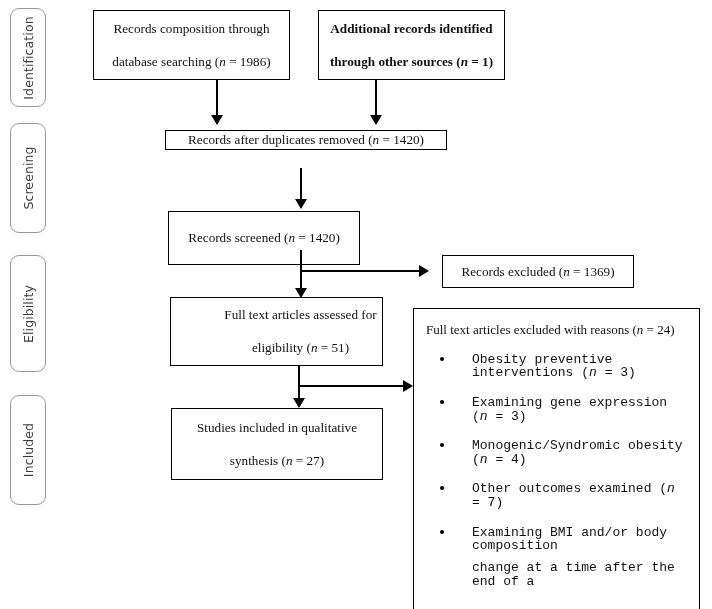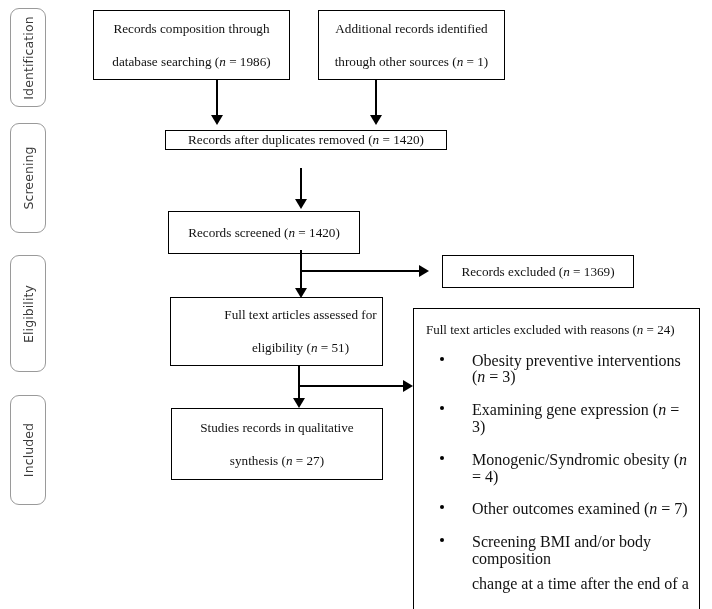--- a/index.html
+++ b/index.html
@@ -34,22 +34,22 @@
   .box.two .ln+.ln{margin-top:19px;}
 
   
   .box.reasons{
     align-items:flex-start;justify-content:flex-start;
     padding:14px 10px 10px 12px;text-align:left;
   }
   .reasons .head{font-size:13px;white-space:nowrap;margin-bottom:16px;}
   .reasons ul{list-style:none;margin:0;padding:0;width:100%;}
   .reasons li{
-    position:relative;padding-left:46px;font-size:16px;
-    margin-bottom:16px;line-height:1.05;
+    position:relative;padding-left:46px;font-size:13px;
+    margin-bottom:16px;line-height:1.05;font-family:Liberation Mono, monospace;
   }
   .reasons li:last-child{margin-bottom:0;}
   .reasons li .bullet{
     position:absolute;left:14px;top:4px;width:4px;height:4px;
     border-radius:50%;background:#000;
   }
   .reasons li .ln2{display:block;margin-top:8px;}
 
   
   .vline{position:absolute;background:#000;width:2px;}
@@ -82,39 +82,39 @@
   </div>
   <div class="stage" style="left:10px;top:395px;width:36px;height:110px;">
     <span class="stage-label">Included</span>
   </div>
 
   <div class="box two" style="left:93px;top:10px;width:197px;height:70px;">
     <span class="ln">Records composition through</span>
     <span class="ln">database searching (<i class="n">n</i> = 1986)</span>
   </div>
 
-  <div class="box two" style="left:318px;top:10px;width:187px;height:70px;">
+  <div class="box two" style="left:318px;top:10px;width:187px;height:70px;font-weight:bold;">
     <span class="ln">Additional records identified</span>
     <span class="ln">through other sources (<i class="n">n</i> = 1)</span>
   </div>
 
   <div class="vline" style="left:216px;top:80px;height:38px;"></div>
   <div class="arrow-d" style="left:210.5px;top:115px;"></div>
 
   <div class="vline" style="left:375px;top:80px;height:38px;"></div>
   <div class="arrow-d" style="left:369.5px;top:115px;"></div>
 
   <div class="box" style="left:165px;top:130px;width:282px;height:20px;">
     <span class="ln">Records after duplicates removed (<i class="n">n</i> = 1420)</span>
   </div>
 
   <div class="vline" style="left:300px;top:168px;height:33px;"></div>
   <div class="arrow-d" style="left:294.5px;top:199px;"></div>
 
-  <div class="box" style="left:168px;top:211px;width:192px;height:43px;">
+  <div class="box" style="left:168px;top:211px;width:192px;height:54px;">
     <span class="ln">Records screened (<i class="n">n</i> = 1420)</span>
   </div>
 
   <div class="vline" style="left:300px;top:250px;height:42px;"></div>
   <div class="arrow-d" style="left:294.5px;top:288px;"></div>
   <div class="hline" style="left:300px;top:270px;width:120px;"></div>
   <div class="arrow-r" style="left:419px;top:264.5px;"></div>
 
   <div class="box" style="left:430px;top:255px;width:192px;height:33px;margin-left:12px;">
     <span class="ln">Records excluded (<i class="n">n</i> = 1369)</span>
@@ -124,21 +124,21 @@
     <span class="ln">Full text articles assessed for</span>
     <span class="ln">eligibility (<i class="n">n</i> = 51)</span>
   </div>
 
   <div class="vline" style="left:298px;top:366px;height:36px;"></div>
   <div class="arrow-d" style="left:292.5px;top:398px;"></div>
   <div class="hline" style="left:298px;top:385px;width:106px;"></div>
   <div class="arrow-r" style="left:403px;top:379.5px;"></div>
 
   <div class="box two" style="left:171px;top:408px;width:212px;height:72px;">
-    <span class="ln">Studies records in qualitative</span>
+    <span class="ln">Studies included in qualitative</span>
     <span class="ln">synthesis (<i class="n">n</i> = 27)</span>
   </div>
 
   <div class="box reasons" style="left:413px;top:308px;width:287px;height:339px;">
     <span class="head">Full text articles excluded with reasons (<i class="n">n</i> = 24)</span>
     <ul>
       <li>
         <span class="bullet"></span>
         <span>Obesity preventive interventions (<i class="n">n</i> = 3)</span>
       </li>
@@ -149,19 +149,19 @@
       <li>
         <span class="bullet"></span>
         <span>Monogenic/Syndromic obesity (<i class="n">n</i> = 4)</span>
       </li>
       <li>
         <span class="bullet"></span>
         <span>Other outcomes examined (<i class="n">n</i> = 7)</span>
       </li>
       <li>
         <span class="bullet"></span>
-        <span>Screening BMI and/or body composition</span>
+        <span>Examining BMI and/or body composition</span>
         <span class="ln2">change at a time after the end of a</span>
       </li>
     </ul>
   </div>
 
 </div>
 
 </body></html>

